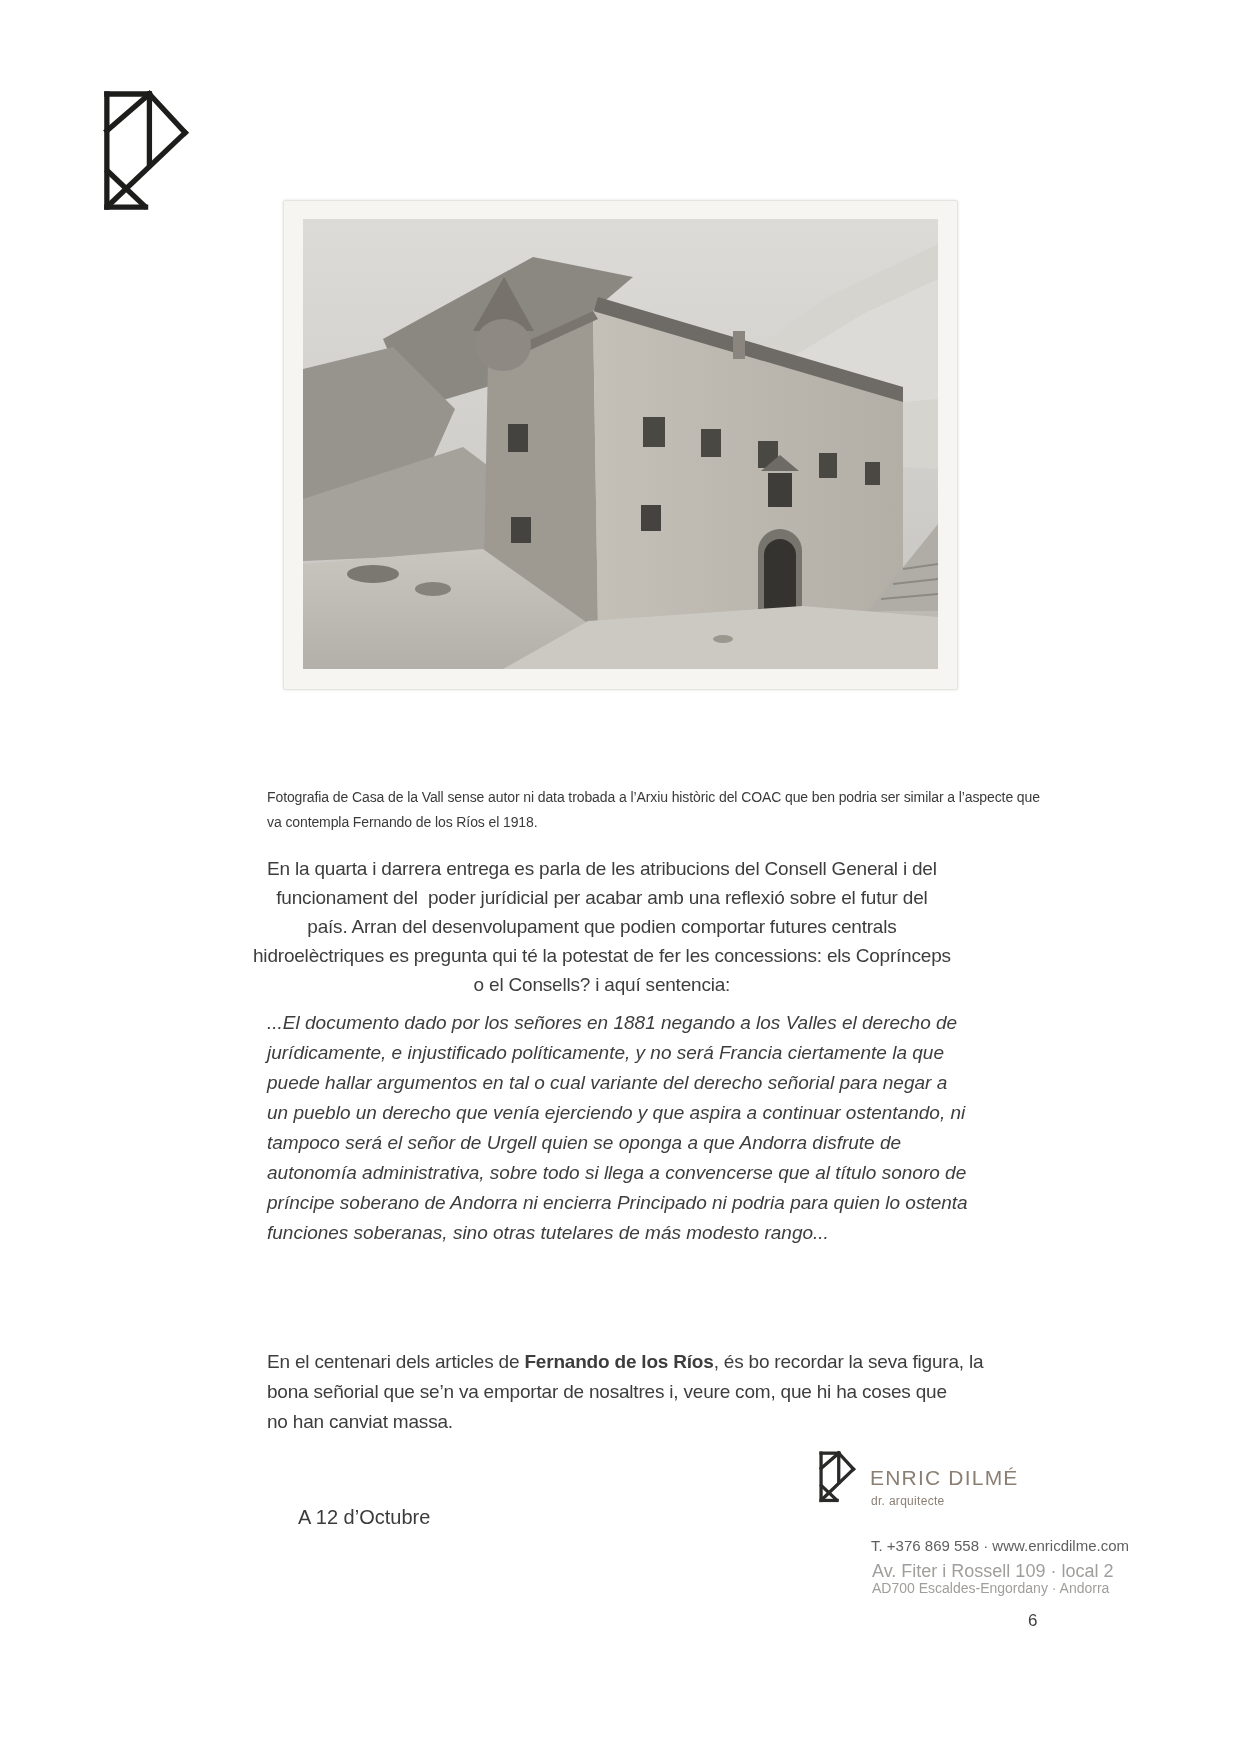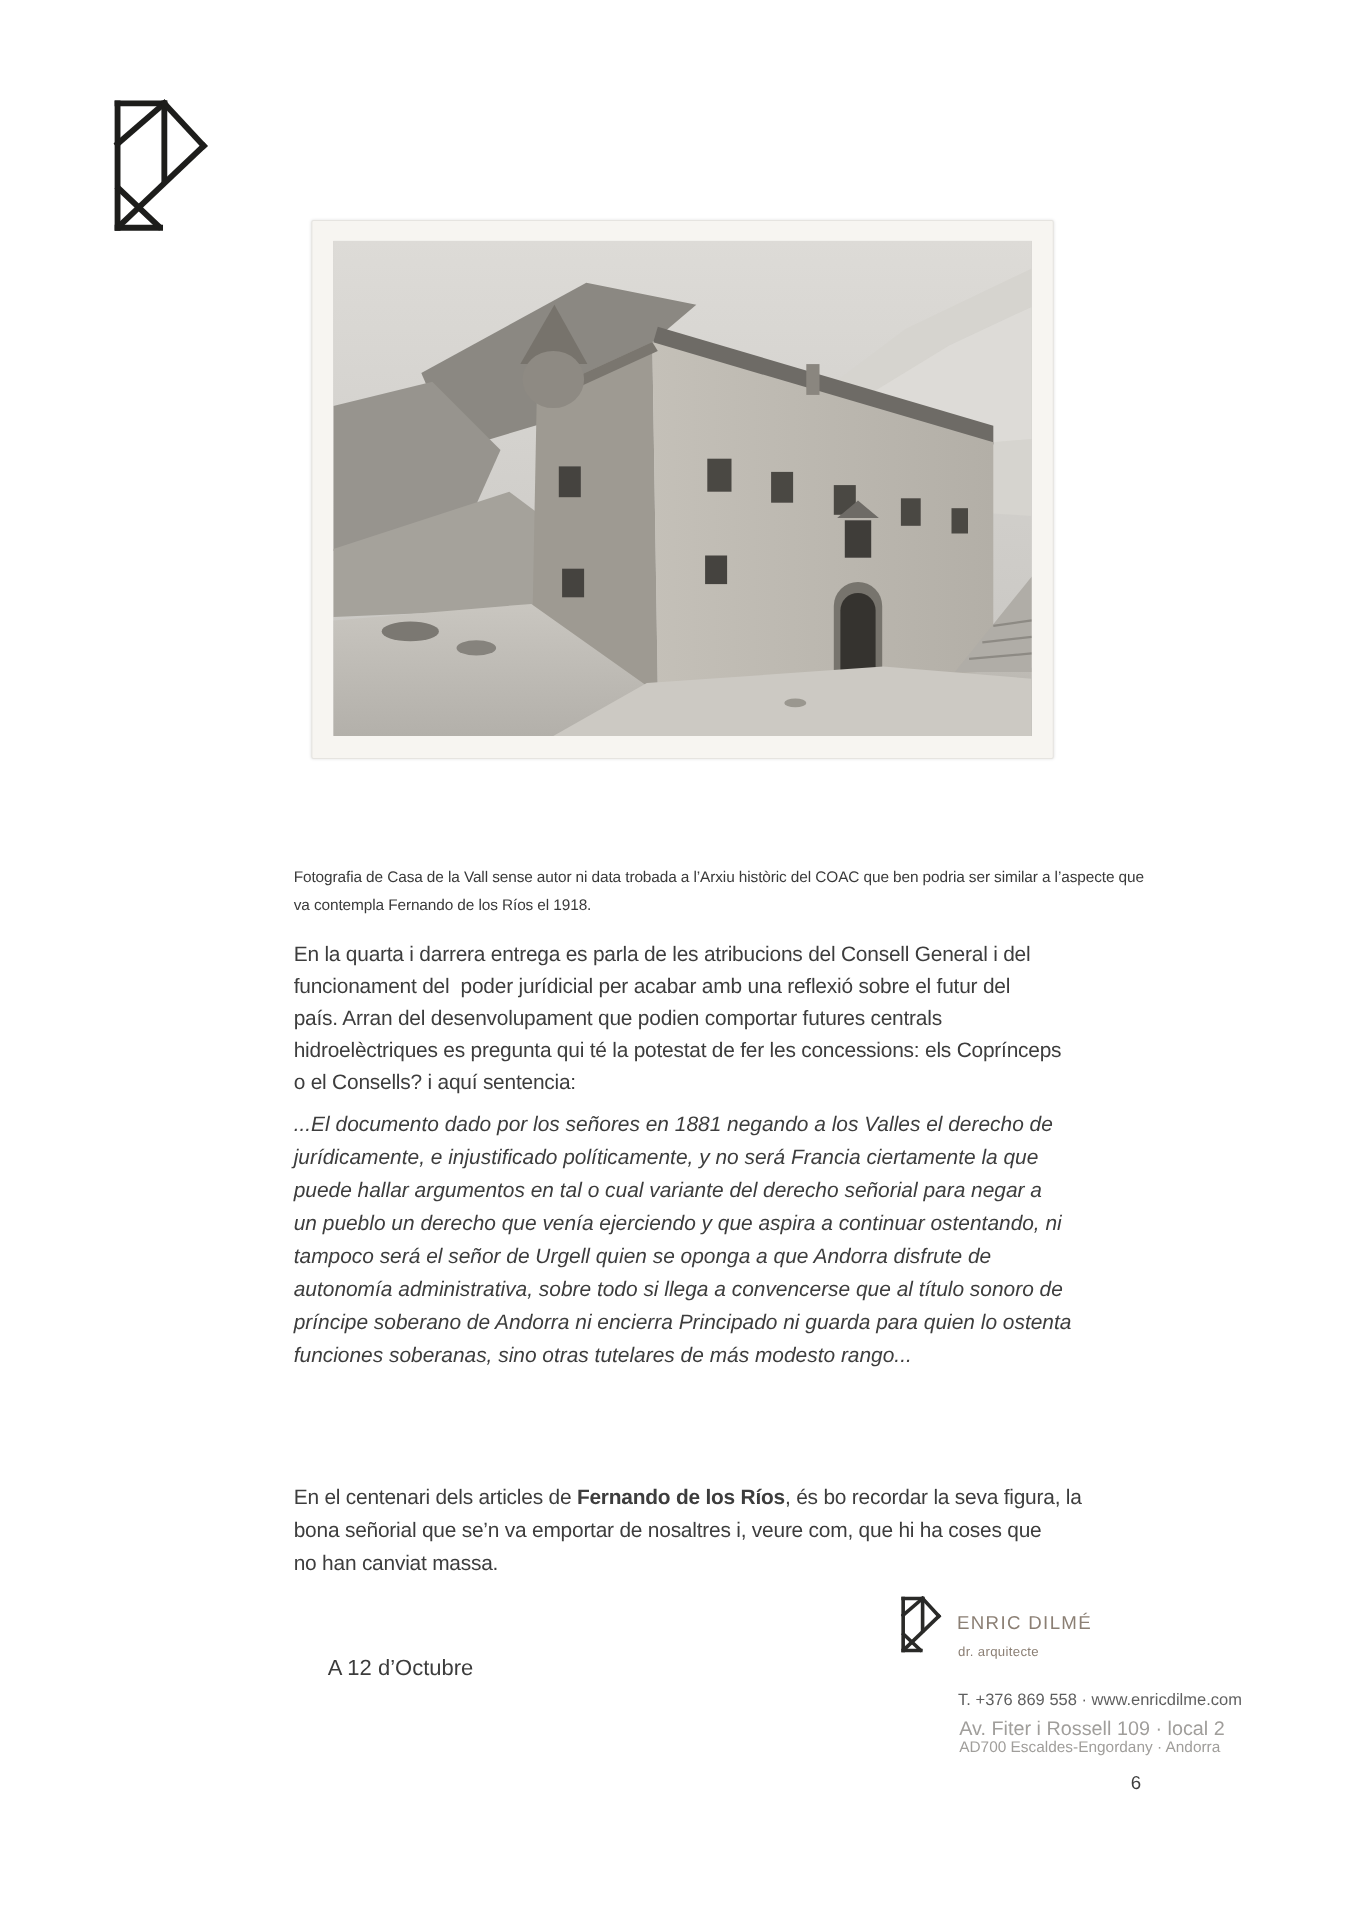--- a/index.html
+++ b/index.html
@@ -20,29 +20,29 @@
   }
   .photo-inner{position:absolute;left:19px;top:18px;width:635px;height:450px;overflow:hidden;background:#cfcdc9;}
 
   
   .caption{left:267px;top:785px;color:#3a3a3a;font-size:14px;line-height:25px;letter-spacing:-0.1px;}
   .caption .line{white-space:nowrap;}
 
   
   .para{color:#3d3d3d;font-size:19px;letter-spacing:-0.2px;}
   .para .line{white-space:nowrap;}
-  .intro{left:267px;top:854px;line-height:29px;}
+  .intro{left:253px;top:854px;line-height:29px;text-align:center;}
   .quote{left:267px;top:1008px;line-height:30px;font-style:italic;letter-spacing:0;}
   .closing{left:267px;top:1347px;line-height:30px;}
   .closing b{font-weight:bold;}
   .date-line{left:298px;top:1506px;font-size:20px;color:#3c3c3c;}
 
   
   .sig-logo{left:819px;top:1450px;width:37px;height:54px;}
-  .sig-name{left:870px;top:1466px;font-size:17px;letter-spacing:1.2px;color:#8b7f74;white-space:nowrap;}
+  .sig-name{left:870px;top:1466px;font-size:21px;letter-spacing:1.2px;color:#8b7f74;white-space:nowrap;}
   .sig-title{left:871px;top:1494px;font-size:12px;letter-spacing:0.3px;color:#8b7f74;white-space:nowrap;}
   .sig-phone{left:871px;top:1537px;font-size:15px;color:#5f5f5f;white-space:nowrap;}
   .sig-addr1{left:872px;top:1561px;font-size:18px;color:#a09e9b;white-space:nowrap;}
   .sig-addr2{left:872px;top:1580px;font-size:14px;color:#a09e9b;white-space:nowrap;}
 
   .page-number{left:1028px;top:1611px;font-size:17px;color:#3f3f3f;}
 </style>
 </head>
 <body>
 
@@ -144,21 +144,21 @@
       <div class="line">o el Consells? i aquí sentencia:</div>
     </div>
 
   <div class="abs para quote">
       <div class="line">...El documento dado por los señores en 1881 negando a los Valles el derecho de</div>
       <div class="line">jurídicamente, e injustificado políticamente, y no será Francia ciertamente la que</div>
       <div class="line">puede hallar argumentos en tal o cual variante del derecho señorial para negar a</div>
       <div class="line">un pueblo un derecho que venía ejerciendo y que aspira a continuar ostentando, ni</div>
       <div class="line">tampoco será el señor de Urgell quien se oponga a que Andorra disfrute de</div>
       <div class="line">autonomía administrativa, sobre todo si llega a convencerse que al título sonoro de</div>
-      <div class="line">príncipe soberano de Andorra ni encierra Principado ni guarda para quien lo ostenta</div>
+      <div class="line">príncipe soberano de Andorra ni encierra Principado ni podria para quien lo ostenta</div>
       <div class="line">funciones soberanas, sino otras tutelares de más modesto rango...</div>
     </div>
 
   <div class="abs para closing">
     <div class="line"><span>En el centenari dels articles de </span><b>Fernando de los Ríos</b><span>, és bo recordar la seva figura, la</span></div>
     <div>
         <div class="line">bona señorial que se’n va emportar de nosaltres i, veure com, que hi ha coses que</div>
         <div class="line">no han canviat massa.</div>
       </div>
   </div>

